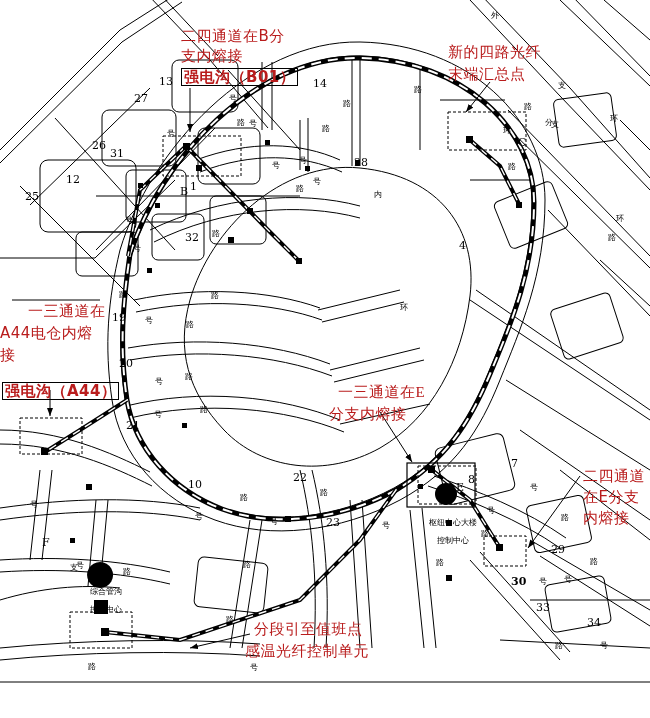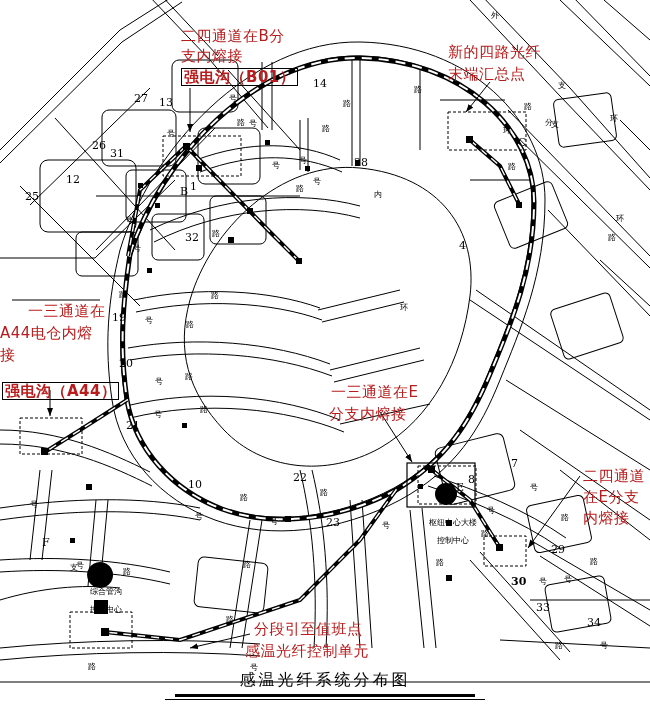--- a/index.html
+++ b/index.html
@@ -238,41 +238,41 @@
   <div class="anno bold" style="left:181px;top:68px;text-align:right;"><span class="boxed">强电沟（B01）</span></div>
 
   <div class="anno" style="left:448px;top:44px;">新的四路光纤</div>
   <div class="anno" style="left:448px;top:66px;">末端汇总点</div>
 
   <div class="anno" style="left:4px;top:303px;margin-left:24px;">一三通道在</div>
   <div class="anno" style="left:0px;top:325px;">A44电仓内熔</div>
   <div class="anno" style="left:0px;top:347px;">接</div>
   <div class="anno bold" style="left:2px;top:382px;"><span class="boxed">强电沟（A44）</span></div>
 
-  <div class="anno" style="left:331px;top:384px;">一三通道在E</div>
+  <div class="anno" style="left:338px;top:384px;font-family:Liberation Serif, serif;">一三通道在E</div>
   <div class="anno" style="left:329px;top:406px;">分支内熔接</div>
 
   <div class="anno" style="left:583px;top:468px;">二四通道</div>
   <div class="anno" style="left:583px;top:489px;">在E分支</div>
   <div class="anno" style="left:583px;top:510px;">内熔接</div>
 
   <div class="anno" style="left:254px;top:621px;">分段引至值班点</div>
   <div class="anno" style="left:245px;top:643px;">感温光纤控制单元</div>
 
   <div class="ctr-label" style="left:406px;top:509px;width:84px;">
     <span>枢纽中心大楼</span><br>
     <span>控制中心</span>
   </div>
   <div class="ctr-label" style="left:66px;top:578px;width:70px;">
     <span>综合管沟</span><br>
     <span>控制中心</span>
   </div>
 
   <div id="parcel-layer">
-      <div class="num" style="left: 159px; top: 96px;">13</div>
+      <div class="num" style="left: 159px; top: 75px;">13</div>
       <div class="num" style="left: 134px; top: 92px;">27</div>
       <div class="num" style="left: 92px; top: 139px;">26</div>
       <div class="num" style="left: 110px; top: 147px;">31</div>
       <div class="num" style="left: 66px; top: 173px;">12</div>
       <div class="num" style="left: 25px; top: 190px;">25</div>
       <div class="num" style="left: 313px; top: 77px;">14</div>
       <div class="num" style="left: 354px; top: 156px;">28</div>
       <div class="num" style="left: 190px; top: 180px;">1</div>
       <div class="num" style="left: 185px; top: 231px;">32</div>
       <div class="num" style="left: 112px; top: 311px;">19</div>
@@ -350,18 +350,13 @@
       <div class="glyph" style="left: 555px; top: 640px;">路</div>
       <div class="glyph" style="left: 76px; top: 560px;">号</div>
       <div class="glyph" style="left: 123px; top: 566px;">路</div>
       <div class="glyph" style="left: 70px; top: 562px;">支</div>
       <div class="glyph" style="left: 226px; top: 614px;">路</div>
       <div class="glyph" style="left: 30px; top: 499px;">号</div>
       <div class="glyph" style="left: 88px; top: 661px;">路</div>
       <div class="glyph" style="left: 250px; top: 662px;">号</div>
     </div>
 
-  <div id="title">
-    <span>感温光纤系统分布图</span>
-    <span class="u1"></span>
-    <span class="u2"></span>
-  </div>
 </div>
 
 </body></html>

